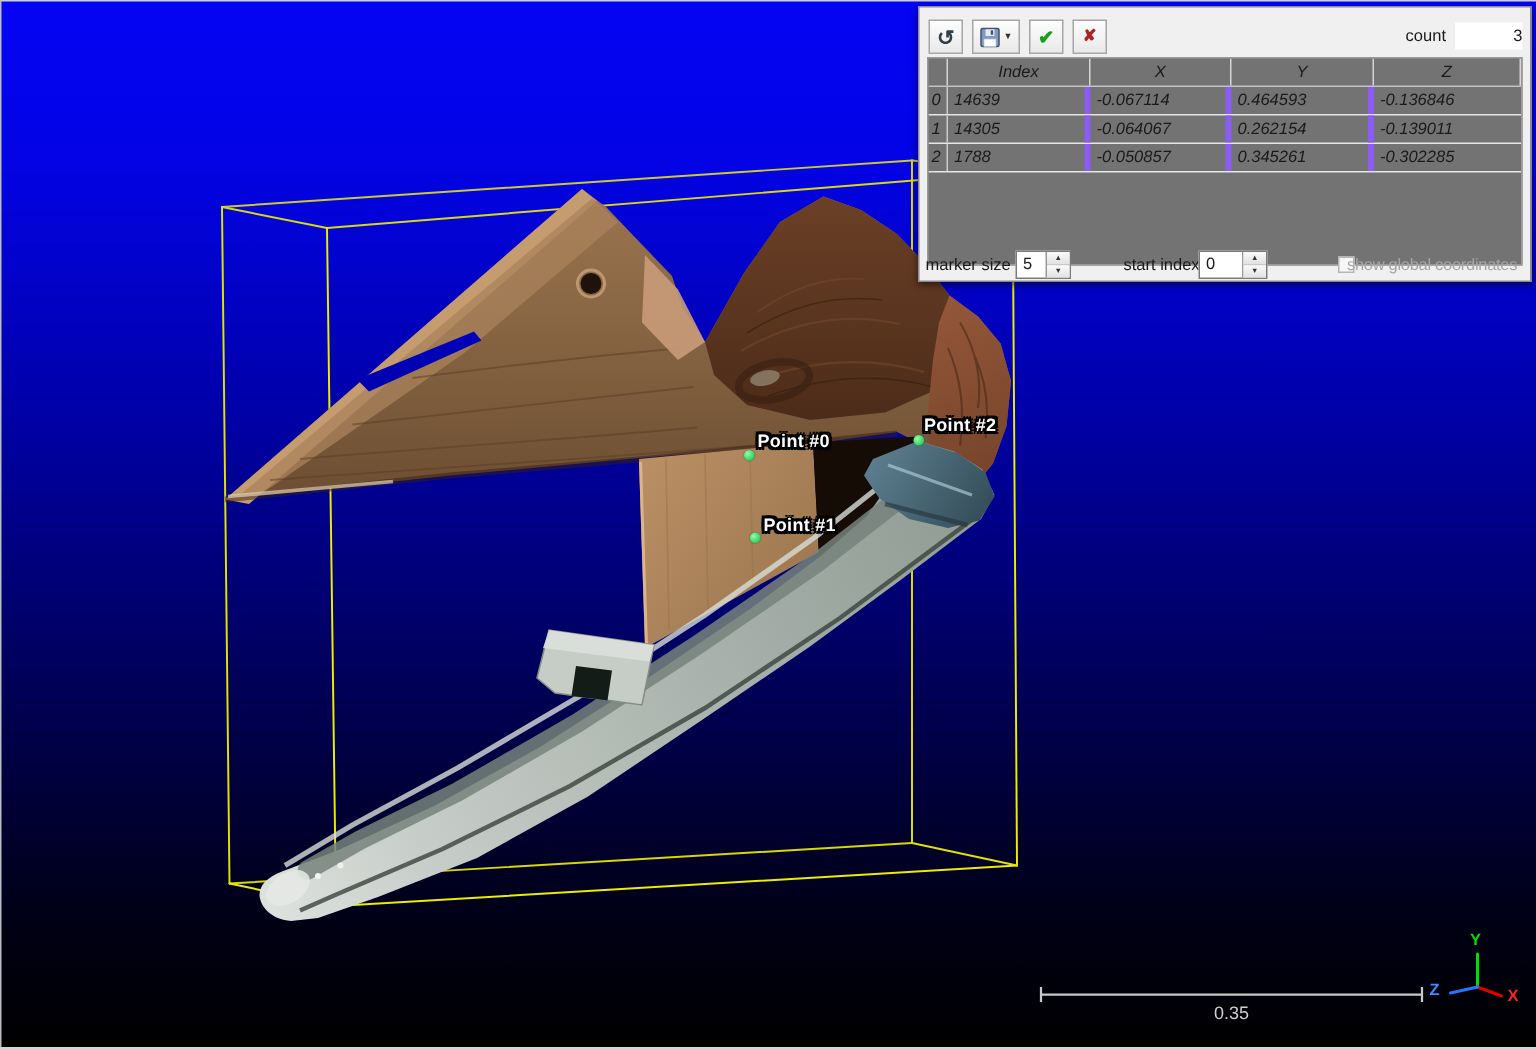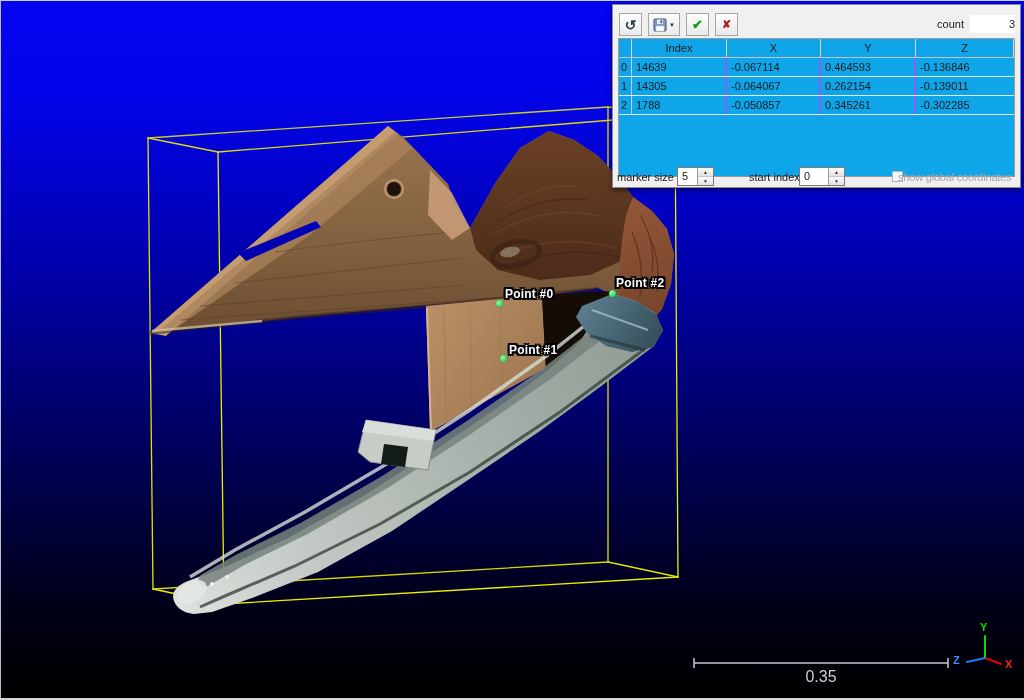--- a/index.html
+++ b/index.html
@@ -18,21 +18,21 @@
   .pt-dot{position:absolute;width:7px;height:7px;border-radius:50%;
     background:radial-gradient(circle at 35% 35%, #8dffab, #2ecc5a 75%);
     box-shadow:0 0 1px #0d6d2c;z-index:10;}
   .pt-label{position:absolute;color:#fff;font-weight:bold;font-size:12px;line-height:13px;
     letter-spacing:0.2px;z-index:10;white-space:nowrap;
     text-shadow:-1px -1px 0 #000,1px -1px 0 #000,-1px 1px 0 #000,1px 1px 0 #000,
       -2px 0 0 #000,2px 0 0 #000,0 -2px 0 #000,0 2px 0 #000,
       -2px -2px 0 #000,2px 2px 0 #000,-2px 2px 0 #000,2px -2px 0 #000;}
 
   .scalebar-label{position:absolute;left:694px;top:668px;width:254px;text-align:center;
-    color:#cfcfcf;font-size:16px;z-index:10;}
+    color:#cfcfcf;font-size:12px;z-index:10;}
   .axis-letter{position:absolute;font-size:11px;font-weight:bold;z-index:10;}
 
   
   #panel{position:absolute;left:612px;top:4px;width:409px;height:184px;
     background:#f0f0f0;border:1px solid #8a8a8a;box-sizing:border-box;
     box-shadow:0 2px 5px rgba(0,0,10,.55);z-index:30;font-size:11px;color:#1a1a1a;}
 
   .toolbar{position:absolute;left:6px;top:8px;display:flex;gap:6px;}
   .tb{height:23px;min-width:23px;padding:0;margin:0;border:1px solid #a6a6a6;
     background:linear-gradient(#fdfdfd,#e9e9e9);display:flex;align-items:center;
@@ -41,25 +41,25 @@
   .tb.save{width:32px;gap:2px;}
   .dd{font-size:6px;color:#333;}
   .ic-check{font-size:13px;font-weight:bold;color:#18a018;line-height:1;}
   .ic-cross{font-size:11px;font-weight:bold;color:#aa2222;line-height:1;}
 
   .count{position:absolute;right:5px;top:10px;display:flex;align-items:center;text-align:right;}
   .count .cl{margin-right:6px;}
   .count-field{display:inline-block;width:45px;height:18px;line-height:18px;
     background:#fff;padding-left:5px;box-sizing:border-box;}
 
-  .tbl{position:absolute;left:5px;top:33px;width:397px;height:139px;background:#0ea5e9;
-    border:1px solid #9a9a9a;box-sizing:border-box;overflow:hidden;}
+  .tbl{position:absolute;left:5px;top:33px;width:397px;height:139px;background:#737373;
+    border:1px solid #9a9a9a;box-sizing:border-box;overflow:hidden;font-style:italic;}
   .trow{display:flex;height:19px;line-height:19px;border-bottom:1px solid #e6e6e6;box-sizing:border-box;}
   .trow.head{border-bottom:1px solid #c2c2c2;}
-  .c{box-sizing:border-box;border-right:2px solid #8b5cf6;padding-left:4px;overflow:hidden;white-space:nowrap;}
+  .c{box-sizing:border-box;border-right:4px solid #8b5cf6;padding-left:4px;overflow:hidden;white-space:nowrap;}
   .trow.head .c{text-align:center;padding-left:0;border-right:1px solid #d6d6d6;}
   .c.rh{width:13px;padding-left:2px;border-right:1px solid #cccccc;}
   .c.ci{width:95px;}
   .c.cx{width:94px;}
   .c.cy{width:95px;}
   .c.cz{flex:1;border-right:none;}
 
   .brow{position:absolute;left:0;top:160px;width:100%;height:24px;}
   .brow .lbl{position:absolute;top:0;height:24px;line-height:24px;}
   .spin{position:absolute;top:2px;height:19px;background:#fff;border:1px solid #7a7a7a;

